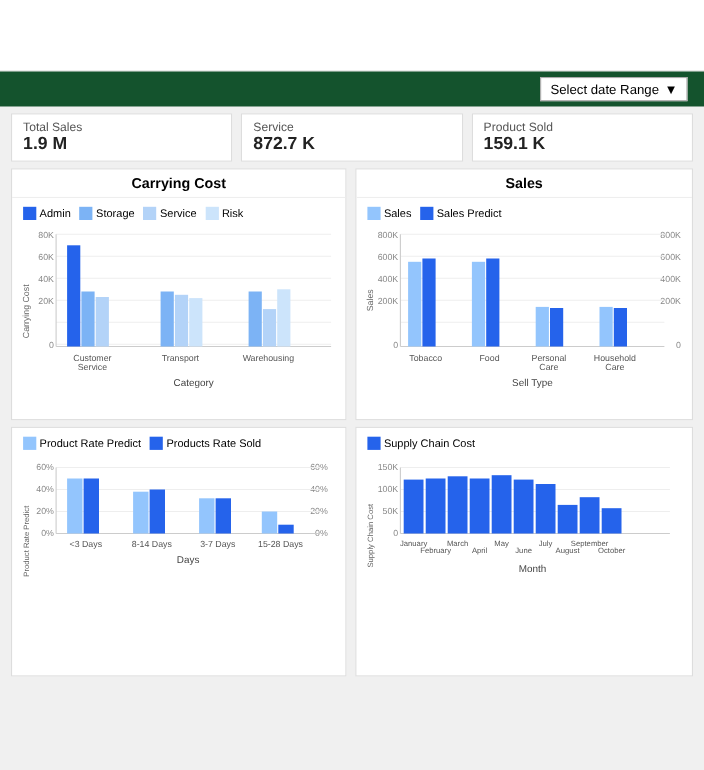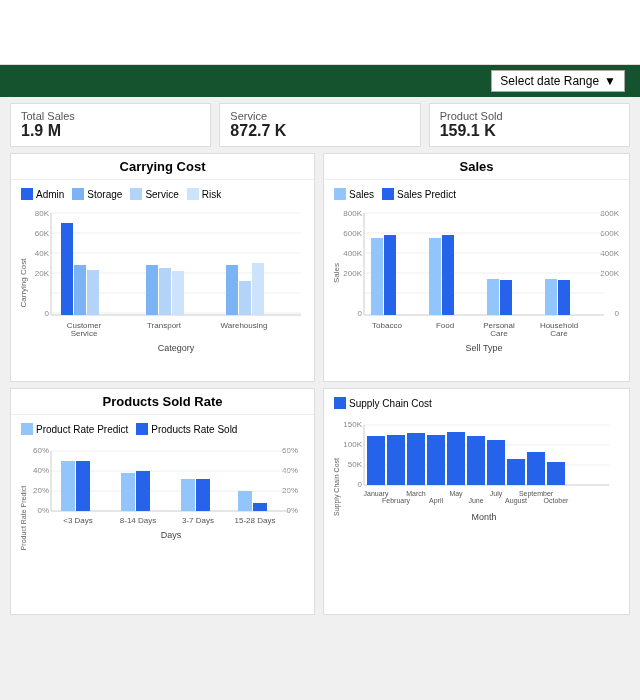--- a/index.html
+++ b/index.html
@@ -191,21 +191,20 @@
           <text x="230" y="133" font-size="8" fill="#555" text-anchor="middle">Care</text>
           <text x="155" y="148" font-size="9" fill="#444" text-anchor="middle">Sell Type</text>
         </svg>
       </div>
     </div>
   </div>
 
   <div class="charts-row" style="height:235px; min-height:235px; max-height:235px; padding-bottom:8px;">
 
     <div class="chart-panel">
-      <div class="chart-title">Products Sold Rate</div>
       <div class="chart-content">
         <div class="legend">
           <div class="legend-item">
             <span class="legend-swatch" style="background:#93c5fd"></span>
             <span>Product Rate Predict</span>
           </div>
           <div class="legend-item">
             <span class="legend-swatch" style="background:#2563eb"></span>
             <span>Products Rate Sold</span>
           </div>

